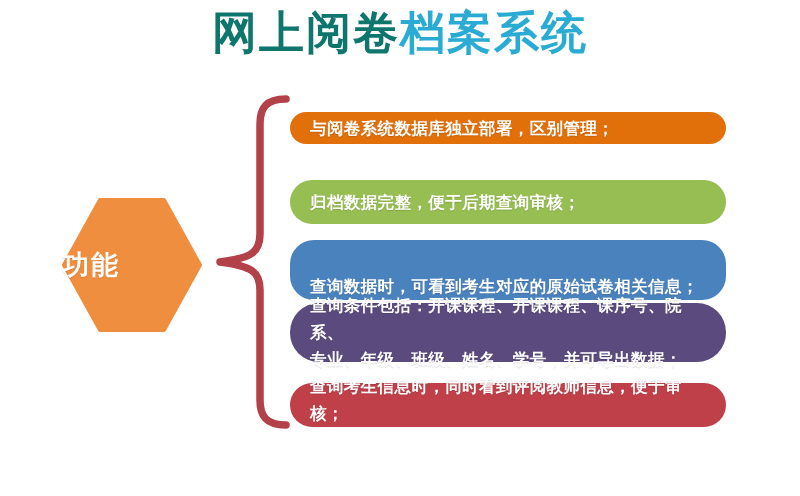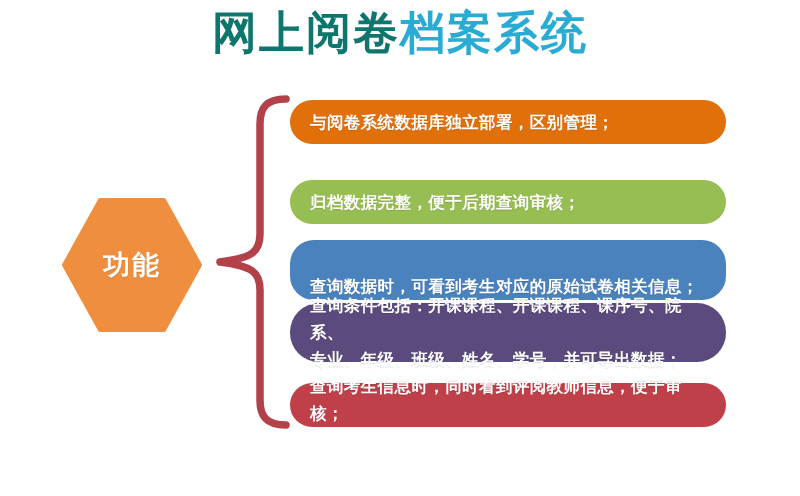--- a/index.html
+++ b/index.html
@@ -45,21 +45,20 @@
   }
   #hexagon-node .hex-shape {
     position: absolute;
     inset: 0;
   }
   #hexagon-node .hex-label {
     position: absolute;
     inset: 0;
     display: flex;
     flex-direction: column;
-    align-items: center;
     justify-content: center;
     color: #ffffff;
     font-size: 27px;
     font-weight: bold;
     line-height: 33px;
     letter-spacing: 2px;
     text-shadow: 0 1px 1px rgba(0,0,0,0.10);
   }
 
   
@@ -85,21 +84,21 @@
   .item-bar .bar-text {
     color: #ffffff;
     font-size: 16.5px;
     font-weight: bold;
     line-height: 27px;
     letter-spacing: 0.4px;
     white-space: pre-line;
     text-shadow: 0 1px 1px rgba(0,0,0,0.13);
   }
 
-  #item-bar-1 { top: 100px;  height: 44px; background: #e2700a; }
+  #item-bar-1 { top: 112px;  height: 32px; background: #e2700a; }
   #item-bar-2 { top: 180px;  height: 44px; background: #97be52; }
   #item-bar-3 { top: 240px;  height: 60px; background: #4a82be; align-items: flex-end; }
   #item-bar-4 { top: 303px;  height: 59px; background: #5a4a7e; border-radius: 29px; }
   #item-bar-5 { top: 383px;  height: 44px; background: #c0404a; align-items: flex-end; }
 </style>
 </head>
 <body>
 
 <div id="title">
   <span class="part-dark">网上阅卷</span><span class="part-accent">档案系统</span>

